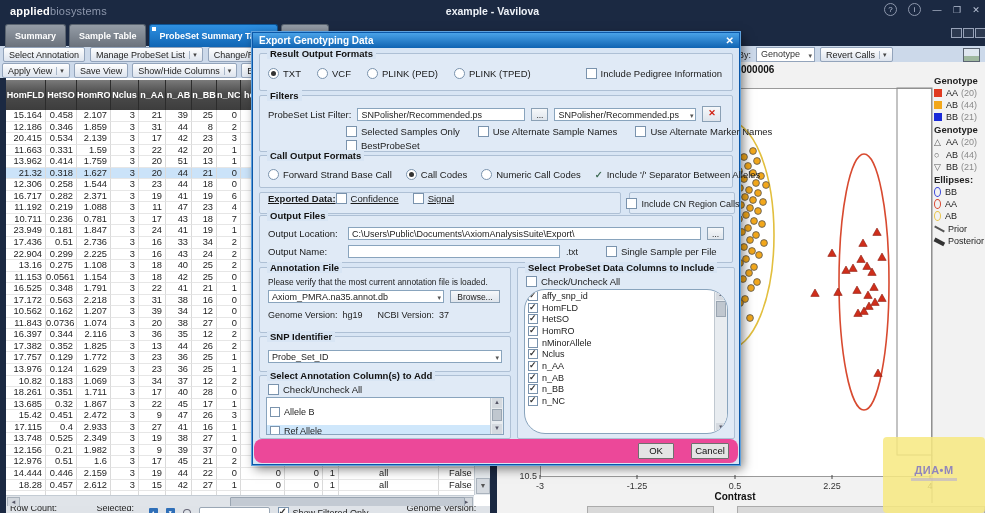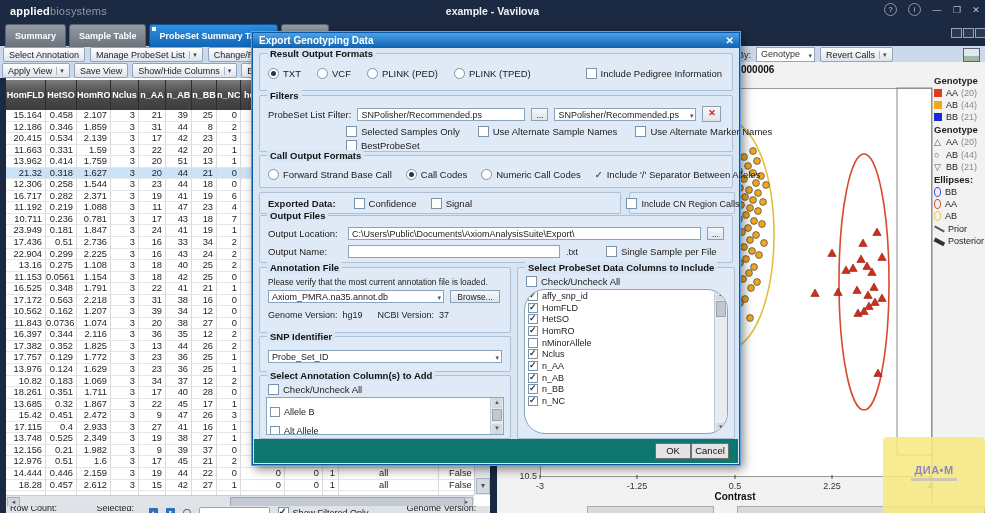--- a/index.html
+++ b/index.html
@@ -92,21 +92,21 @@
   .note{font-size:8.4px;color:#222;margin:0 8px;}
   .glabel{font-size:9px;color:#222;}
   .list{position:absolute;left:6px;right:6px;background:#fff;border:1px solid #89a4bd;overflow:hidden;}
   .li{display:flex;align-items:center;gap:4px;padding-left:3px;font-size:9px;color:#222;}
   .li.hl{background:#cfe7fb;}
   .cbs{width:8px;height:8px;border:1px solid #7a93ad;background:#fff;position:relative;flex:none;}
   .cbs.on::after{content:"✓";position:absolute;left:0;top:-2px;font-size:9px;font-weight:bold;color:#333;}
   .lscroll{position:absolute;right:0;top:0;bottom:0;width:12px;background:#e8ecf0;border-left:1px solid #c0c8d0;}
   .lsa{position:absolute;left:1px;right:1px;height:10px;background:#d5dae0;color:#556;font-size:6px;text-align:center;line-height:9px;}
   .lsthumb{position:absolute;left:1px;right:1px;background:#c0c7cf;border:1px solid #9aa5b1;}
-  .dstrip{position:absolute;left:1px;right:1px;bottom:1px;height:24px;background:#0f766e;display:flex;align-items:center;justify-content:flex-end;padding-right:9px;box-sizing:border-box;}
+  .dstrip{position:absolute;left:1px;right:1px;bottom:1px;height:24px;background:#ec4899;display:flex;align-items:center;justify-content:flex-end;gap:17px;padding-right:9px;box-sizing:border-box;border-radius:8px;}
   .dbtn{width:36px;height:14px;background:#e4e4e4;border:1px solid #6f6f6f;border-radius:1px;font-size:9.5px;text-align:center;line-height:13px;color:#111;}
   
   .watermark{position:absolute;left:883px;top:437px;width:102px;height:76px;background:rgba(247,233,128,.85);border-radius:4px;z-index:50;text-align:center;}
   .wm-text{margin-top:27px;font-size:11px;font-weight:bold;color:#9186bb;letter-spacing:.5px;}
   .wm-sub{width:46px;height:3px;background:#b7aed2;opacity:.6;margin:2px auto 0;}
   .darkstrip{position:absolute;background:#1b2942;}
 </style>
 </head>
 <body>
 
@@ -479,21 +479,21 @@
             </span>
           </span>
         <span class="cbitem" style="margin-left:auto;margin-right:2px;">
             <span class="chkglyph">✓</span>
             <span>Include '/' Separator Between Alleles</span>
           </span>
       </div>
     </div>
 
     <div class="grp" style="left:6px;width:362px;top:159px;height:22px;">
-      <div class="frow" style="margin-top:5px;gap:18px;">
+      <div class="frow" style="gap:0;text-decoration:underline;">
         <b>Exported Data:</b>
         <span style="display:flex;gap:14px;" id="exp-checks">
             <span class="cbitem">
               <span class="cb"></span>
               <span>Confidence</span>
             </span>
             <span class="cbitem">
               <span class="cb"></span>
               <span>Signal</span>
             </span>
@@ -555,20 +555,24 @@
         <span class="cbitem">
             <span class="cb"></span>
             <span>Check/Uncheck All</span>
           </span>
       </div>
       <div class="list" style="top:21px;bottom:3px;" id="ann-list">
         <div class="li" style="height: 27px;">
             <span class="cbs"></span>
             <span>Allele B</span>
           </div>
+          <div class="li hl" style="height: 11.4px;">
+            <span class="cbs"></span>
+            <span>Ref Allele</span>
+          </div>
           <div class="li" style="height: 11.4px;">
             <span class="cbs"></span>
             <span>Alt Allele</span>
           </div>
           <div class="li" style="height: 11.4px;">
             <span class="cbs"></span>
             <span>Associated Gene</span>
           </div>
           <div class="lscroll">
           <div class="lsa" style="top:0;">▲</div>

